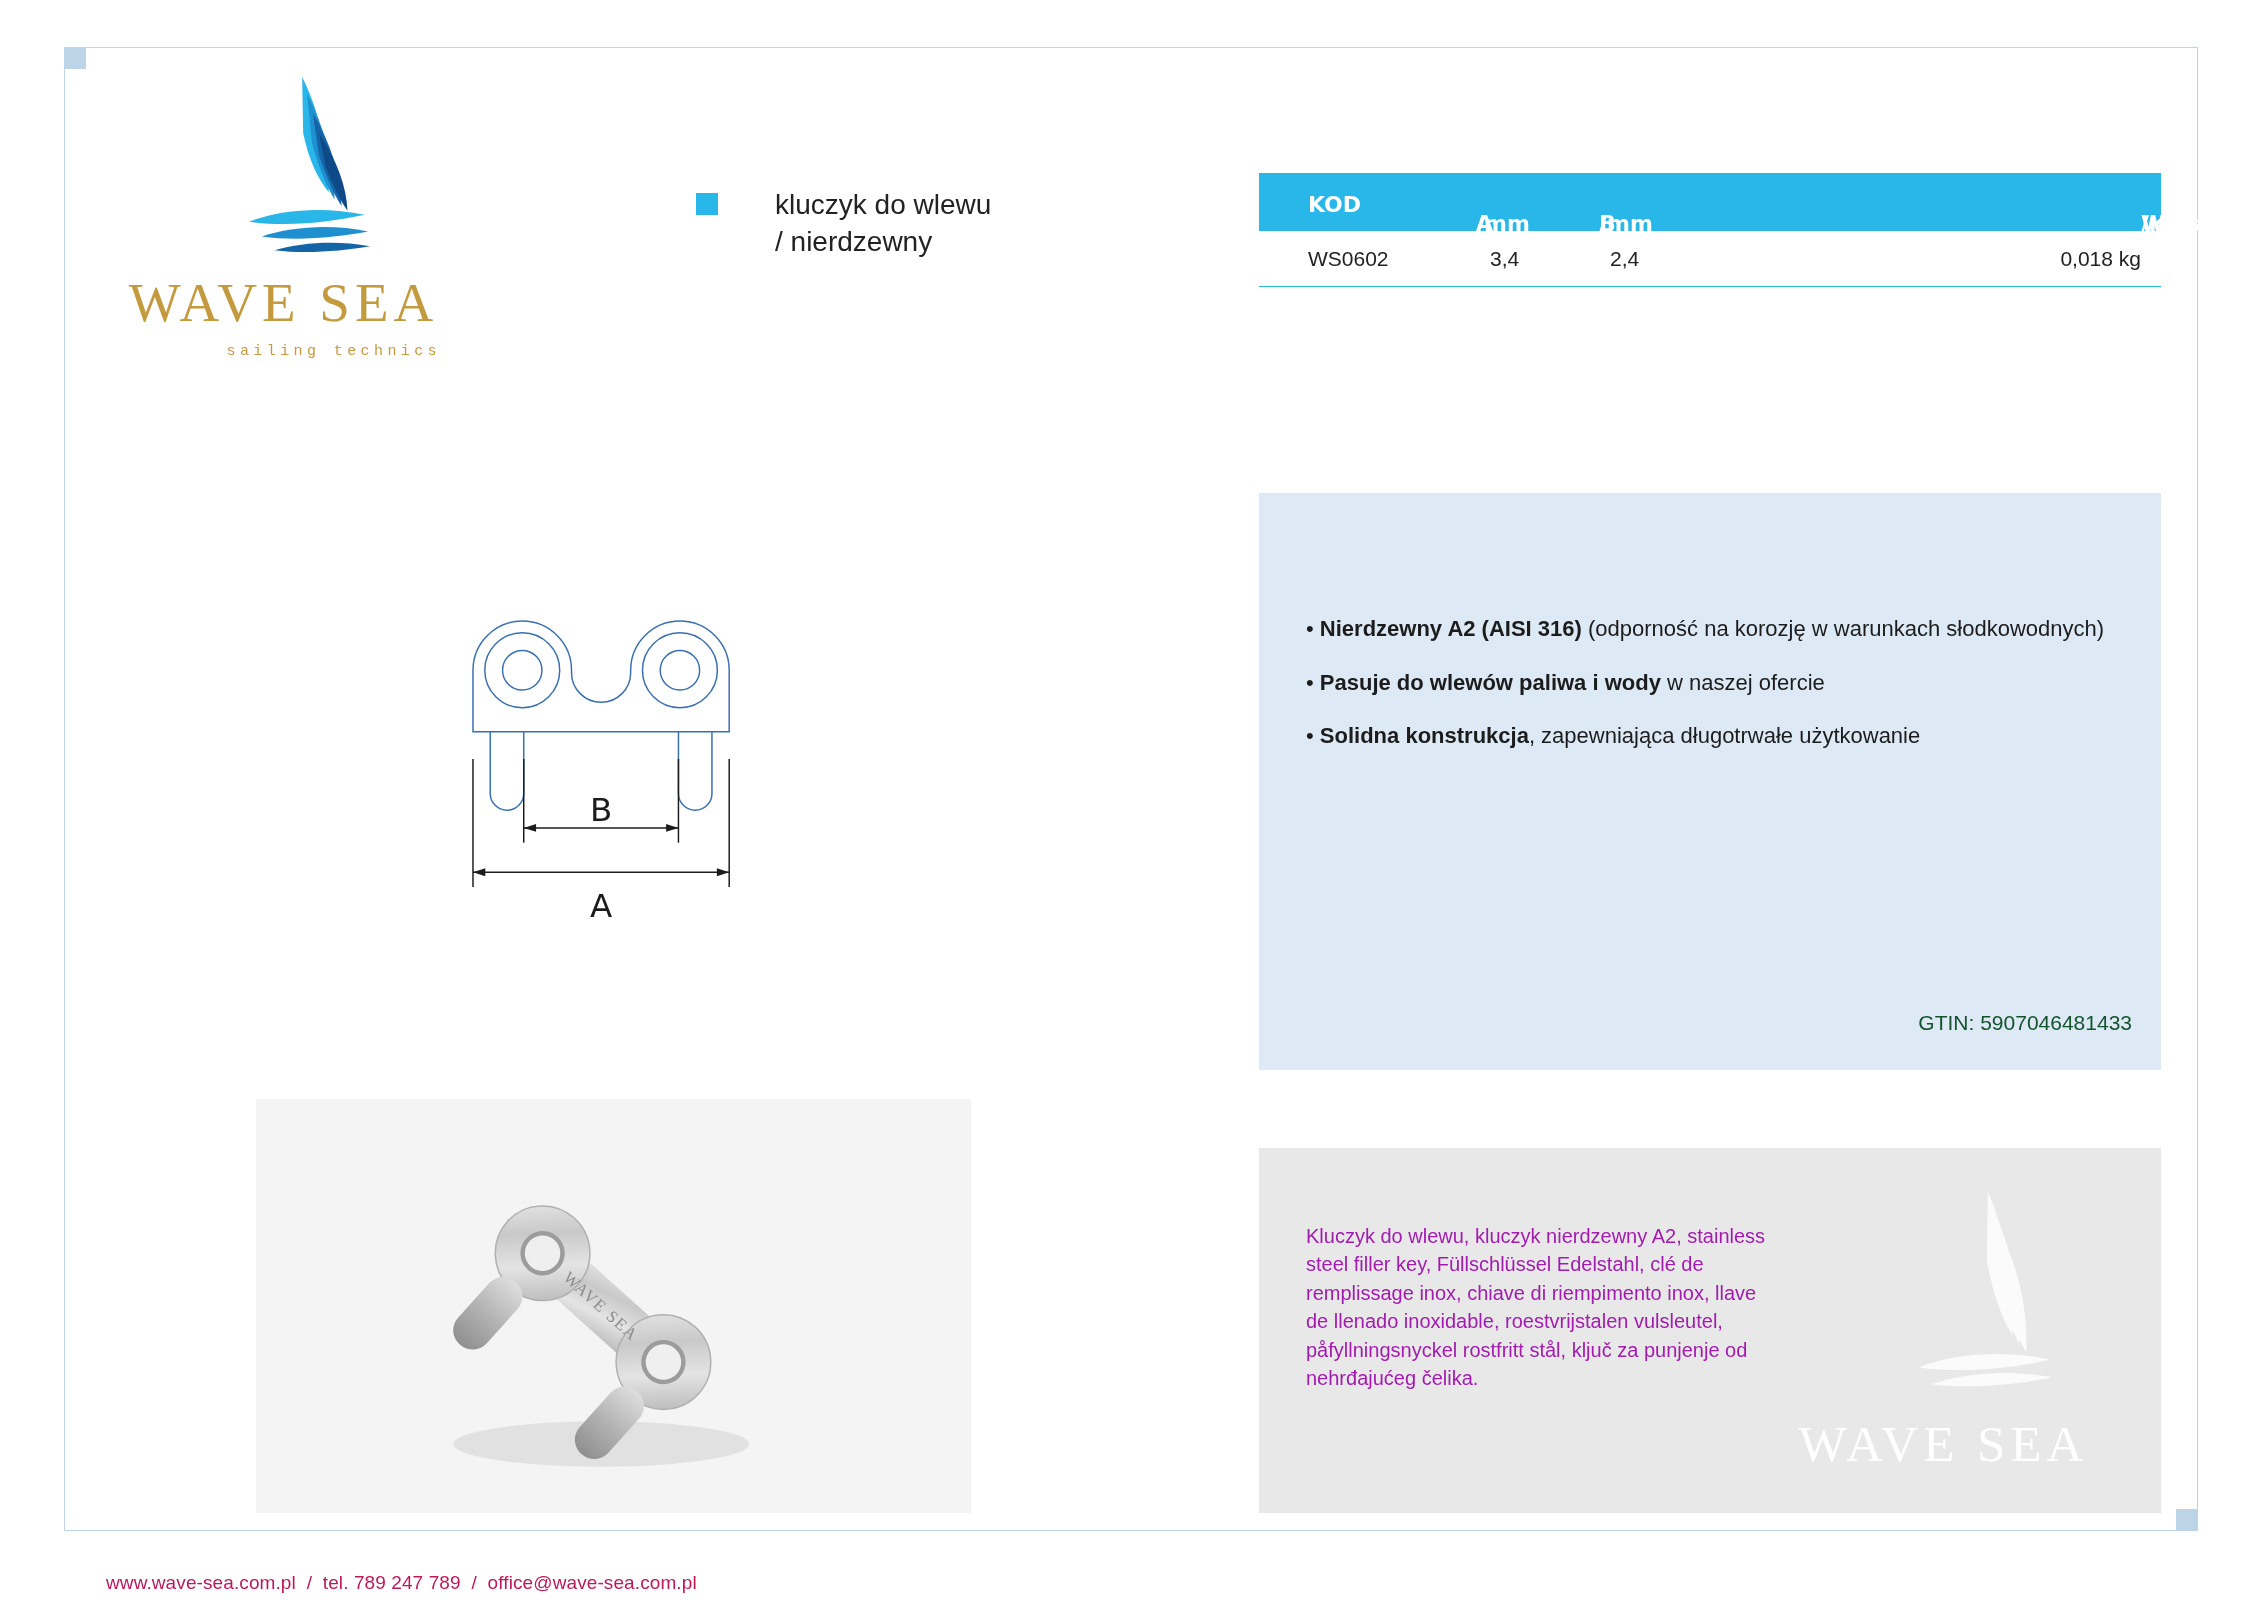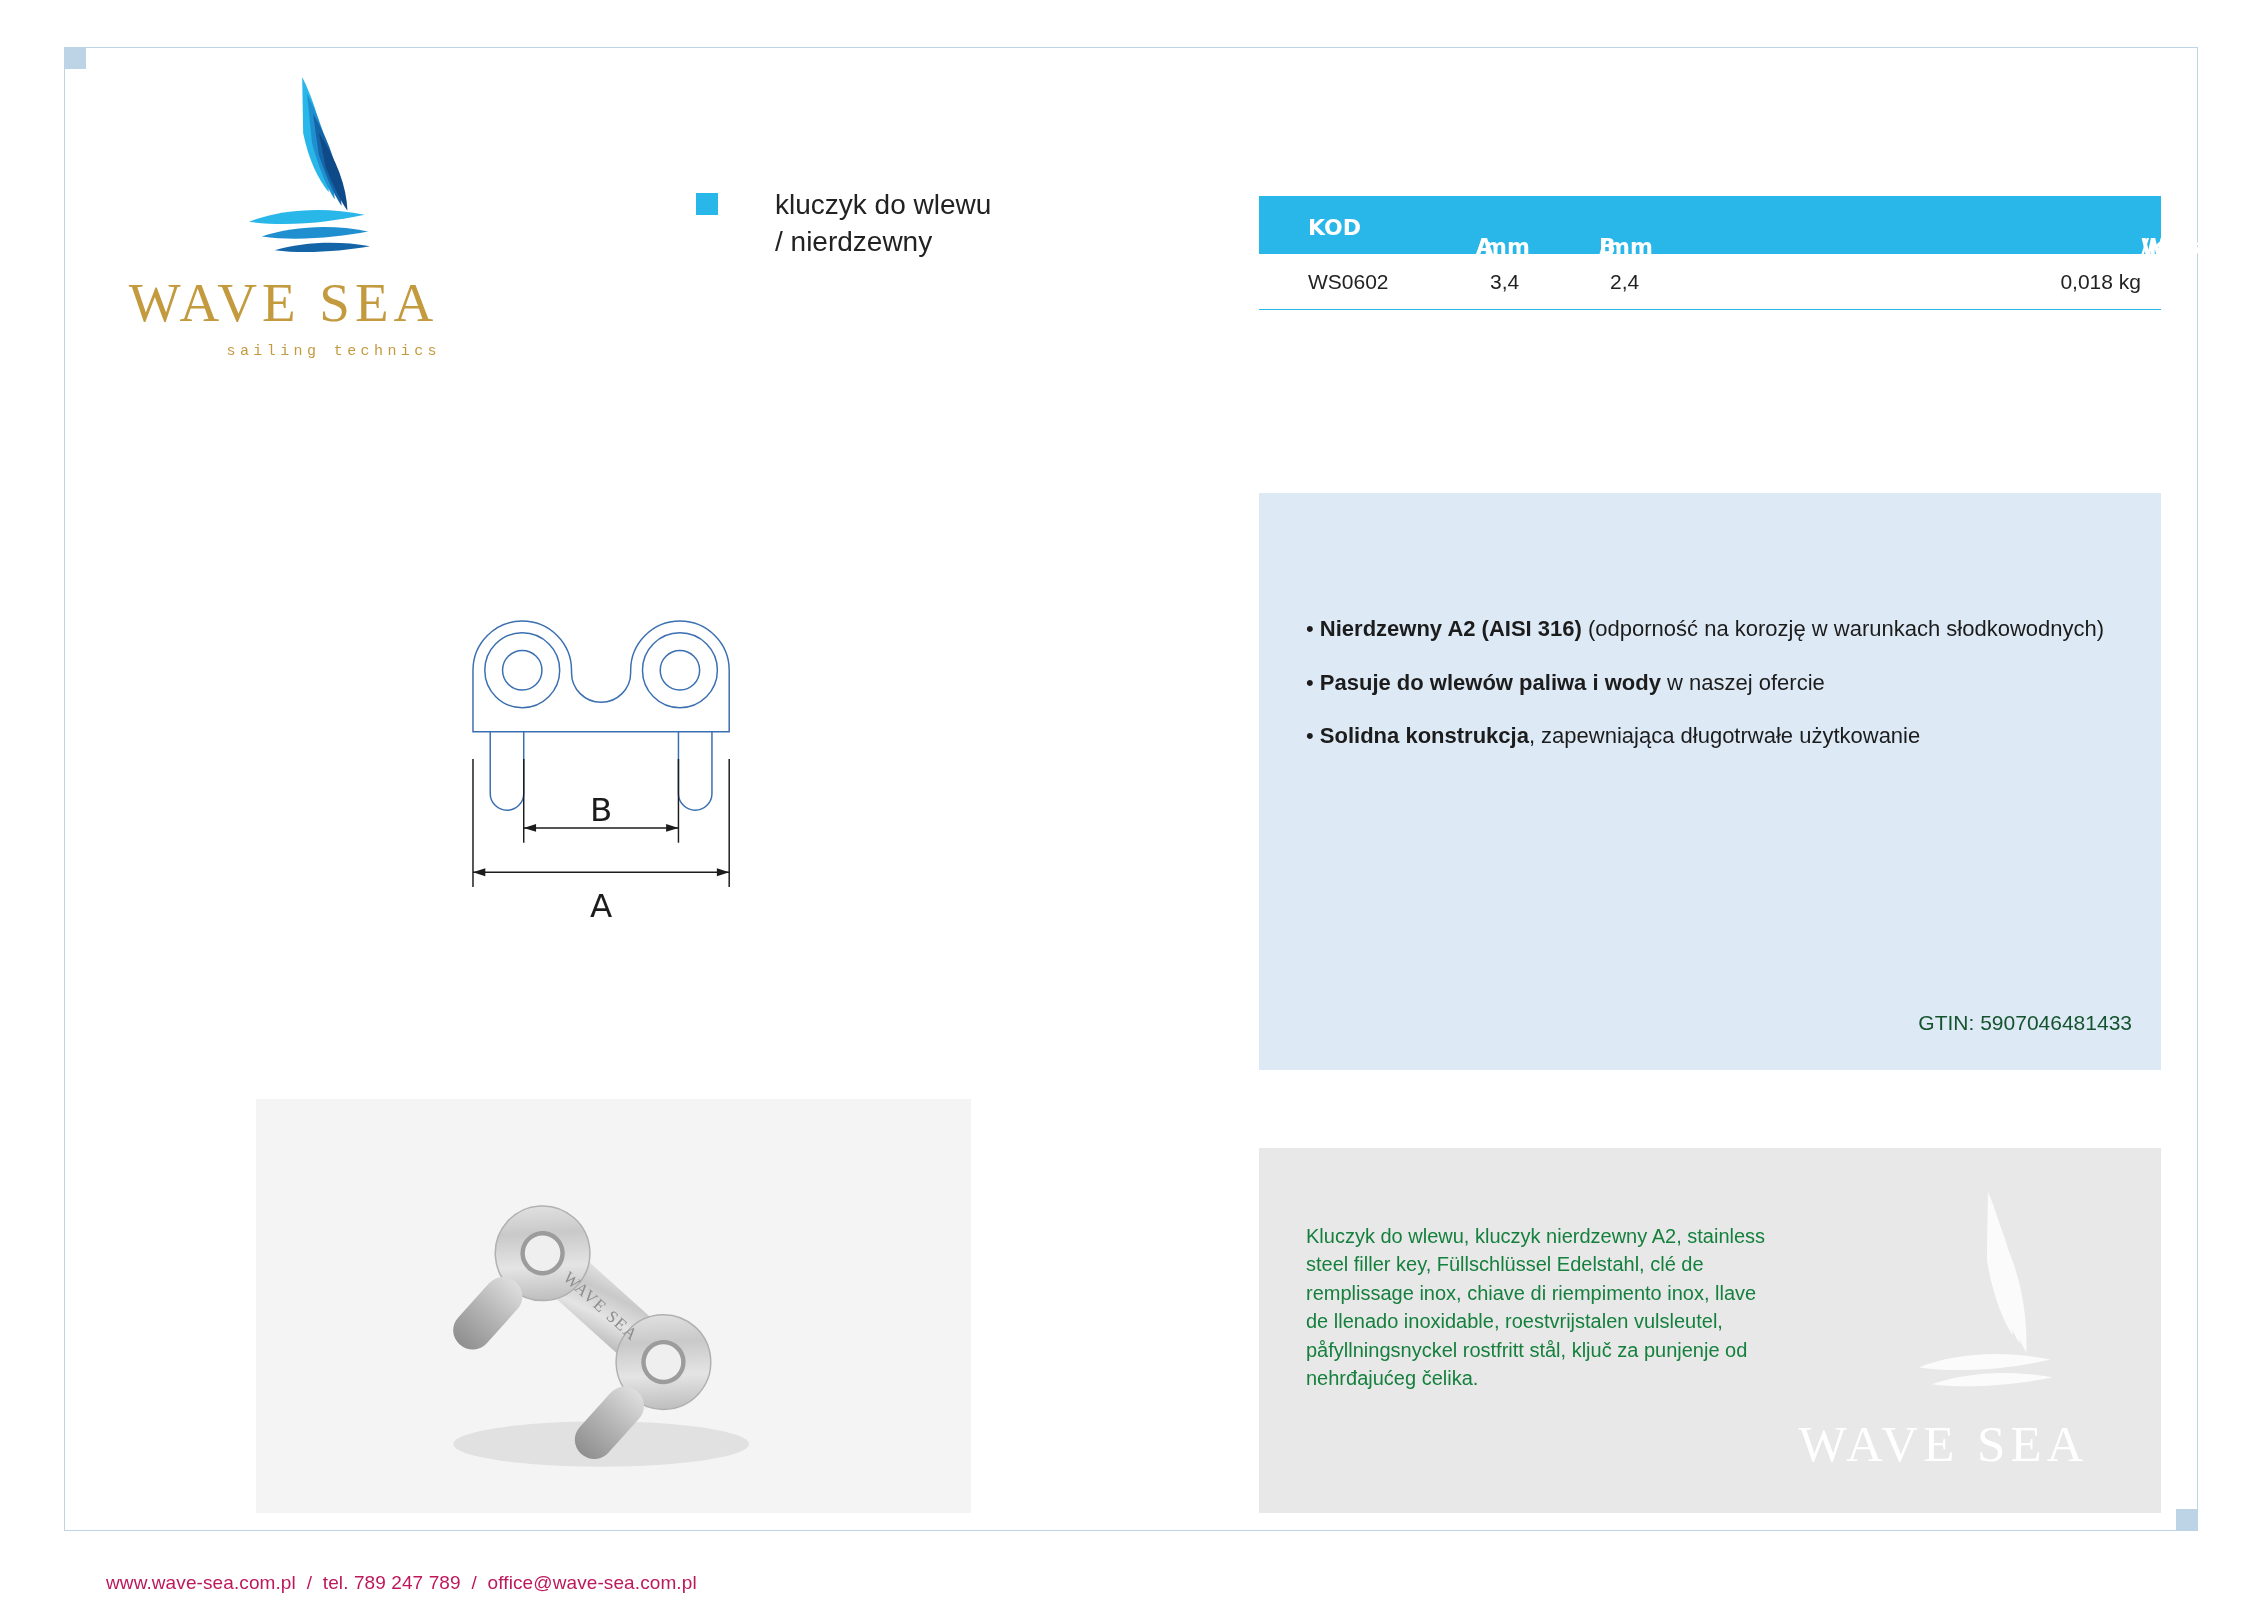--- a/index.html
+++ b/index.html
@@ -95,21 +95,20 @@
     white-space: pre-line;
     margin-top: 8px;
   }
 
   
   .spec-table {
     position: absolute;
     left: 1259px;
     top: 173px;
     width: 902px;
-    margin-top: 23px;
   }
   .spec-head {
     height: 58px;
     background: #29b6e8;
     position: relative;
     color: #ffffff;
   }
   .spec-head span {
     position: absolute;
     top: 19px;
@@ -181,21 +180,21 @@
     background: #e8e8e8;
     overflow: hidden;
   }
   .desc-text {
     position: absolute;
     left: 47px;
     top: 74px;
     width: 468px;
     font-size: 20px;
     line-height: 1.42;
-    color: #15803d;
+    color: #a21caf;
   }
   .desc-watermark {
     position: absolute;
     right: 30px;
     bottom: 30px;
     width: 375px;
     height: 306px;
   }
   .wm-word {
     position: absolute;

